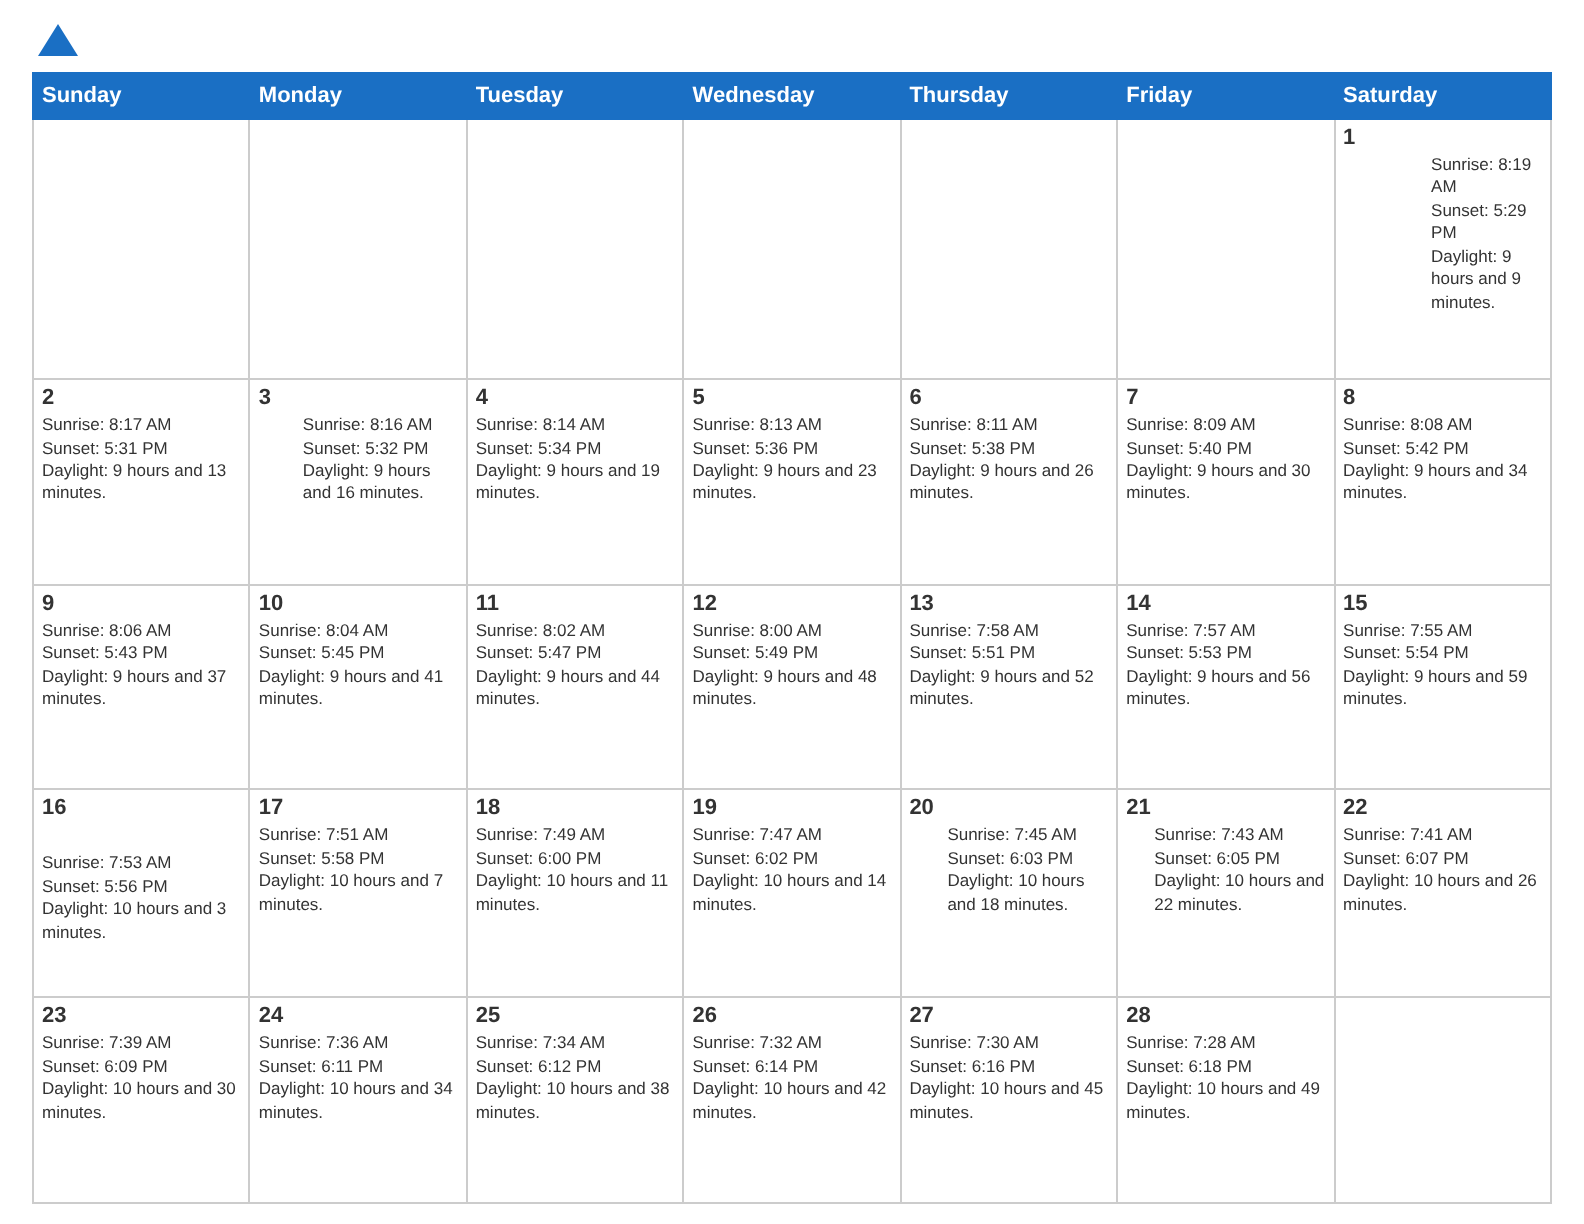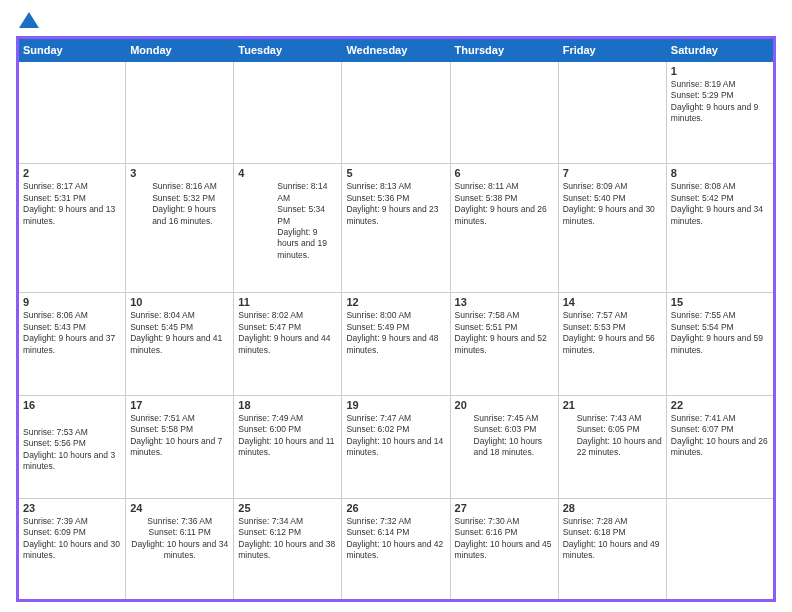--- a/index.html
+++ b/index.html
@@ -43,21 +43,21 @@
       font-weight: normal;
       color: #333;
       line-height: 1.1;
     }
     .location-title {
       font-size: 14px;
       color: #555;
     }
     .calendar {
       flex: 1;
-      border: 3px solid #8b5cf6;
+      border: 1px solid #8b5cf6;
       border-collapse: collapse;
       width: 100%;
       table-layout: fixed;
     }
     .calendar th {
       background: #1a6fc4;
       color: #fff;
       font-size: 11px;
       font-weight: bold;
       padding: 5px 4px;
@@ -121,41 +121,41 @@
     <tbody id="calendar-body">
     <tr>
           <td class="empty-cell"></td>
           <td class="empty-cell"></td>
           <td class="empty-cell"></td>
           <td class="empty-cell"></td>
           <td class="empty-cell"></td>
           <td class="empty-cell"></td>
           <td>
             <span class="day-num">1</span>
-            <div class="day-info" style="white-space: pre-line;">Sunrise: 8:19 AM
+            <div class="day-info" style="white-space: pre-line; margin-left: 44px;">Sunrise: 8:19 AM
 Sunset: 5:29 PM
 Daylight: 9 hours and 9 minutes.</div>
           </td>
         </tr>
         <tr>
           <td>
             <span class="day-num">2</span>
             <div class="day-info" style="white-space: pre-line;">Sunrise: 8:17 AM
 Sunset: 5:31 PM
 Daylight: 9 hours and 13 minutes.</div>
           </td>
           <td>
             <span class="day-num">3</span>
             <div class="day-info" style="white-space: pre-line; margin-left: 22px;">Sunrise: 8:16 AM
 Sunset: 5:32 PM
 Daylight: 9 hours and 16 minutes.</div>
           </td>
           <td>
             <span class="day-num">4</span>
-            <div class="day-info" style="white-space: pre-line; margin-left: 39px;">Sunrise: 8:14 AM
+            <div class="day-info" style="white-space: pre-line;">Sunrise: 8:14 AM
 Sunset: 5:34 PM
 Daylight: 9 hours and 19 minutes.</div>
           </td>
           <td>
             <span class="day-num">5</span>
             <div class="day-info" style="white-space: pre-line;">Sunrise: 8:13 AM
 Sunset: 5:36 PM
 Daylight: 9 hours and 23 minutes.</div>
           </td>
           <td>
@@ -267,21 +267,21 @@
         </tr>
         <tr>
           <td>
             <span class="day-num">23</span>
             <div class="day-info" style="white-space: pre-line;">Sunrise: 7:39 AM
 Sunset: 6:09 PM
 Daylight: 10 hours and 30 minutes.</div>
           </td>
           <td>
             <span class="day-num">24</span>
-            <div class="day-info" style="white-space: pre-line; text-align: center;">Sunrise: 7:36 AM
+            <div class="day-info" style="white-space: pre-line;">Sunrise: 7:36 AM
 Sunset: 6:11 PM
 Daylight: 10 hours and 34 minutes.</div>
           </td>
           <td>
             <span class="day-num">25</span>
             <div class="day-info" style="white-space: pre-line;">Sunrise: 7:34 AM
 Sunset: 6:12 PM
 Daylight: 10 hours and 38 minutes.</div>
           </td>
           <td>

